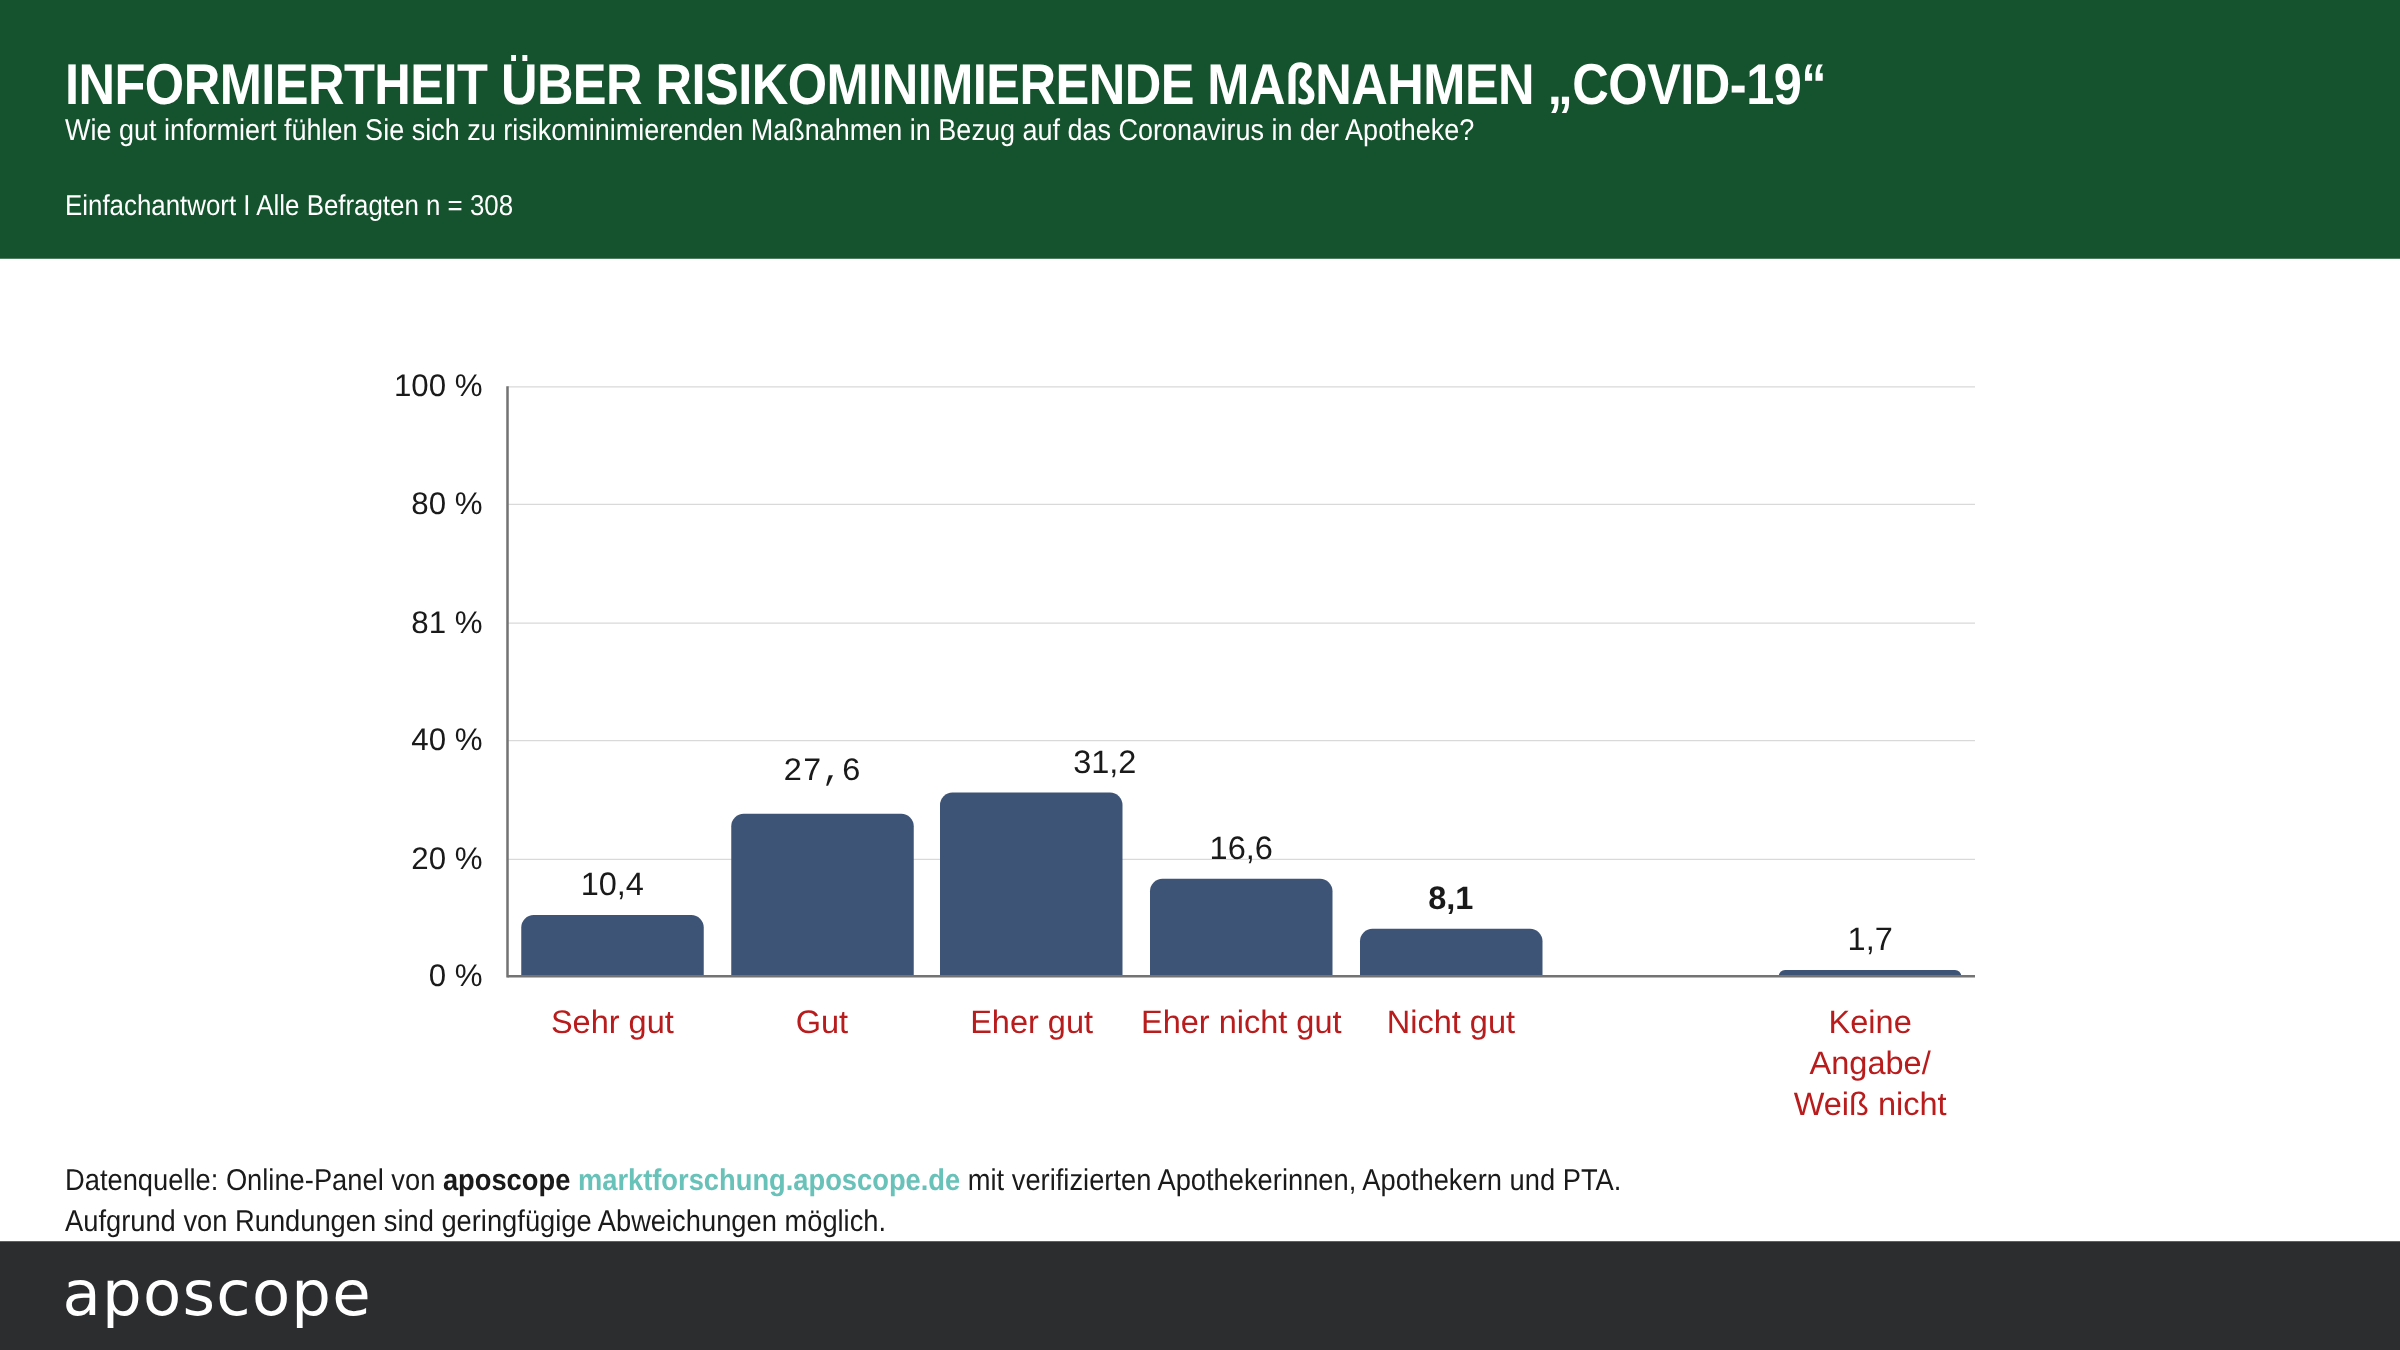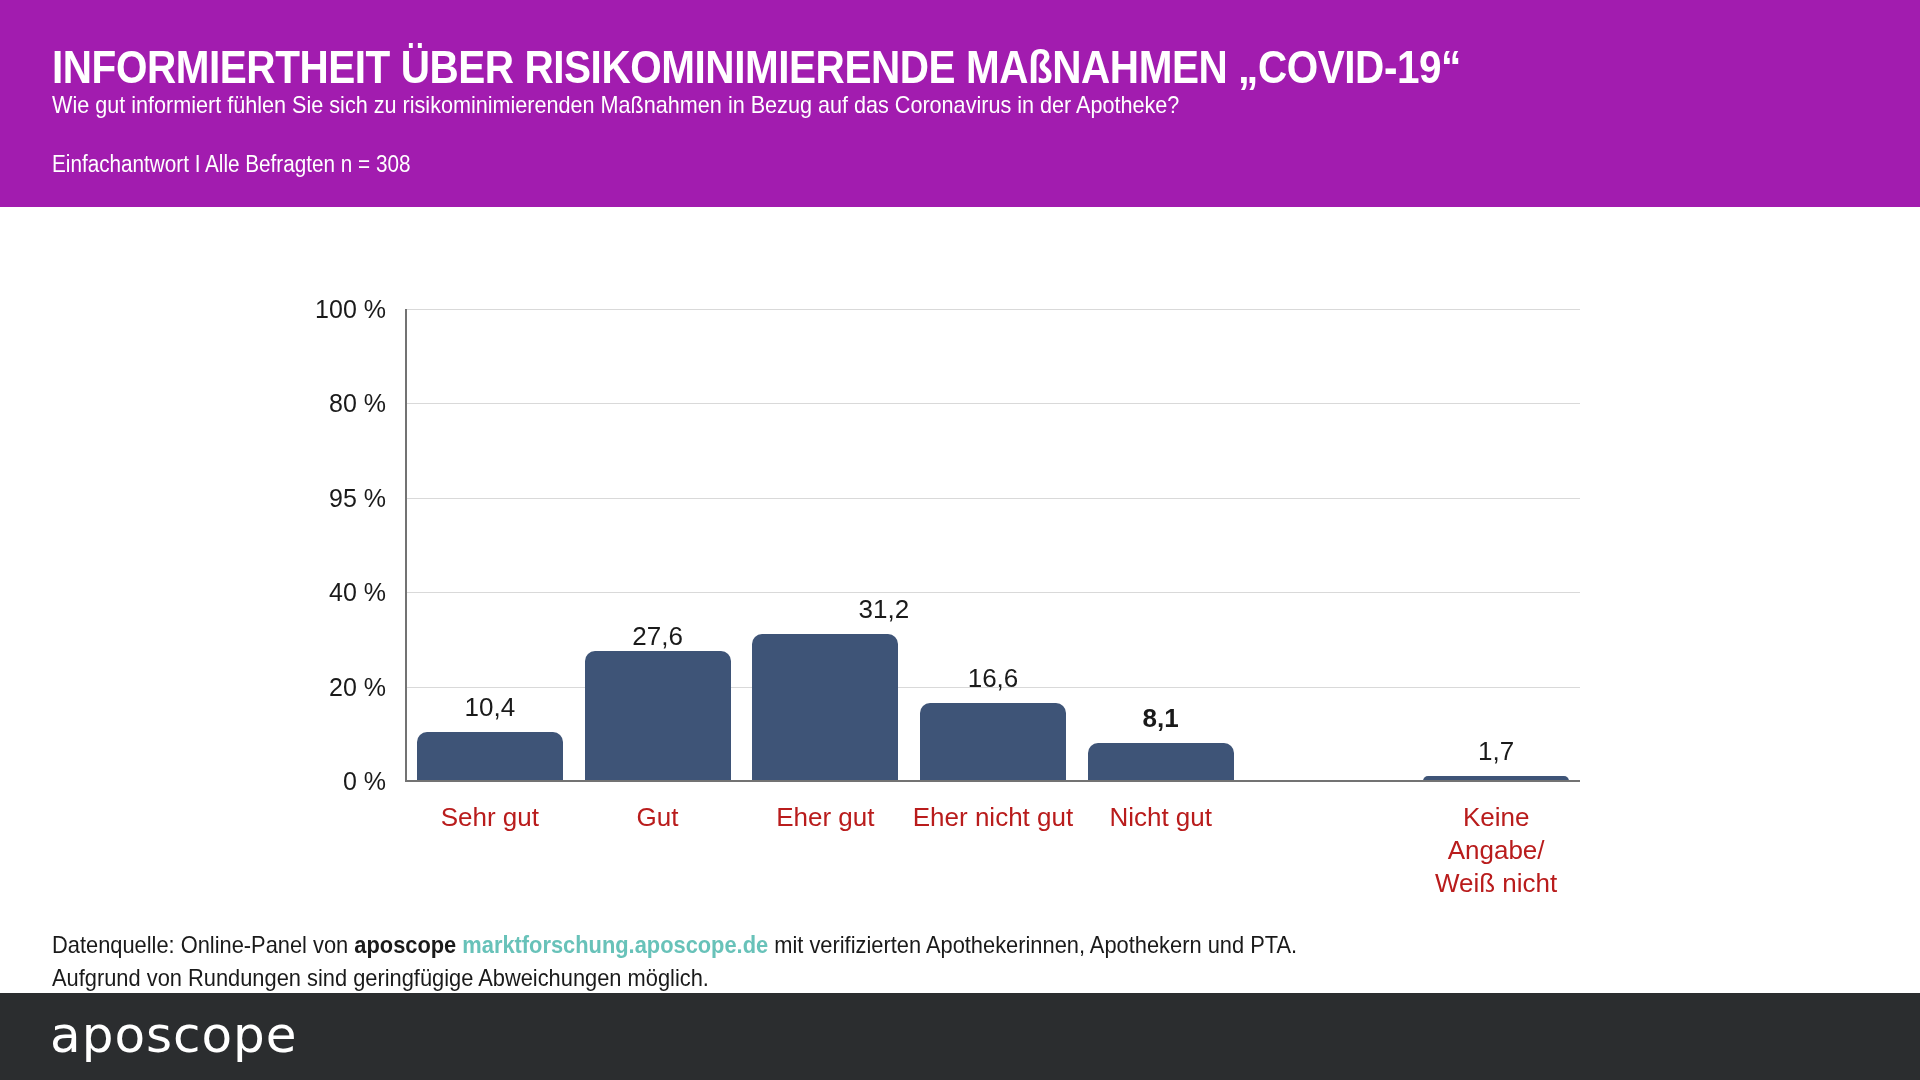--- a/index.html
+++ b/index.html
@@ -64,51 +64,51 @@
     position:absolute; left:50px; top:50%; transform:translateY(-54%);
     font-family:"DejaVu Sans", sans-serif; font-size:50px; font-weight:500;
     color:#ffffff; letter-spacing:1px;
   }
 </style>
 </head>
 <body>
 
 <div class="slide">
 
-  <div class="header-band" style="background: #a21caf;">
+  <div class="header-band" style="background: #14532d;">
     <div class="header-title">INFORMIERTHEIT ÜBER RISIKOMINIMIERENDE MAßNAHMEN „COVID-19“</div>
     <div class="header-subtitle">Wie gut informiert fühlen Sie sich zu risikominimierenden Maßnahmen in Bezug auf das Coronavirus in der Apotheke?</div>
     <div class="header-meta">Einfachantwort I Alle Befragten n = 308</div>
   </div>
 
   <div class="chart">
     <div class="plot-area">
       <div class="y-axis-line"></div>
     <div class="gridline" style="top: 0px;"></div>
         <div class="ytick" style="top: -13px;">100 %</div>
         <div class="gridline" style="top: 94.4px;"></div>
         <div class="ytick" style="top: 81.4px;">80 %</div>
         <div class="gridline" style="top: 188.8px;"></div>
-        <div class="ytick" style="top: 175.8px;">95 %</div>
+        <div class="ytick" style="top: 175.8px;">81 %</div>
         <div class="gridline" style="top: 283.2px;"></div>
         <div class="ytick" style="top: 270.2px;">40 %</div>
         <div class="gridline" style="top: 377.6px;"></div>
         <div class="ytick" style="top: 364.6px; text-align: right;">20 %</div>
         <div class="axisline" style="top: 471px;"></div>
         <div class="ytick" style="top: 459px;">0 %</div>
         <div class="band" style="left: 0px; width: 167.714px;">
           <div class="bar" style="height: 49.088px; background: rgb(62, 84, 119);"></div>
           <div class="bar-value" style="bottom: 58.088px;">10,4</div>
           <div class="cat-label">
             <div>Sehr gut</div>
           </div>
         </div>
         <div class="band" style="left: 167.714px; width: 167.714px;">
           <div class="bar" style="height: 130.272px; background: rgb(62, 84, 119);"></div>
-          <div class="bar-value" style="bottom: 129px;">27,6</div>
+          <div class="bar-value" style="bottom: 149px; font-family: Liberation Mono, monospace;">27,6</div>
           <div class="cat-label">
             <div>Gut</div>
           </div>
         </div>
         <div class="band" style="left: 335.429px; width: 167.714px;">
           <div class="bar" style="height: 147.264px; background: rgb(62, 84, 119);"></div>
           <div class="bar-value" style="bottom: 156.264px; text-align: right;">31,2</div>
           <div class="cat-label">
             <div>Eher gut</div>
           </div>

